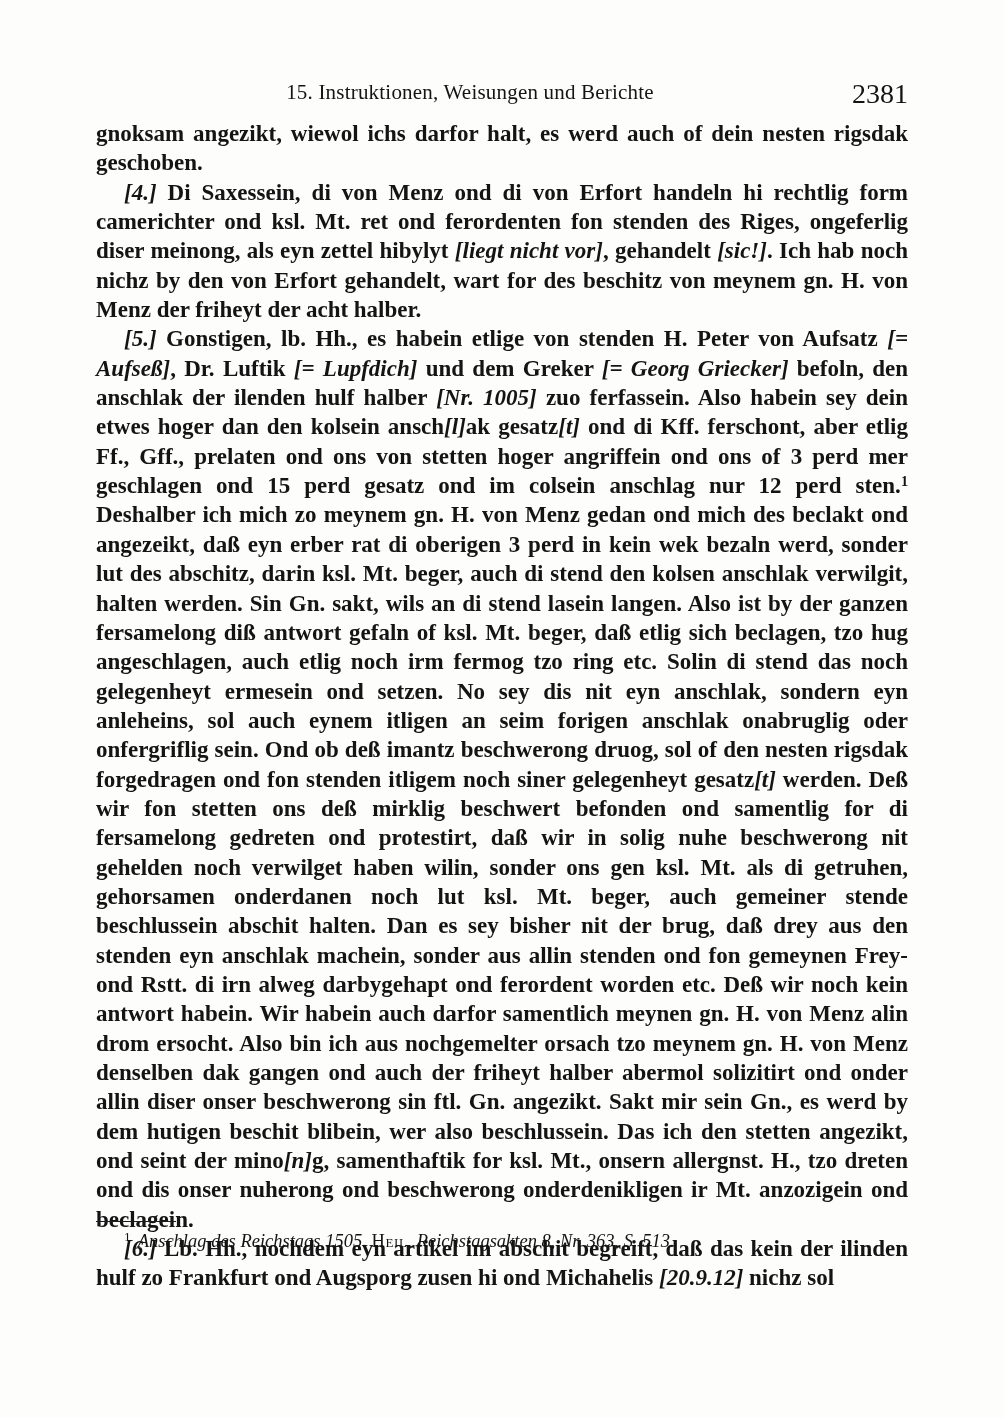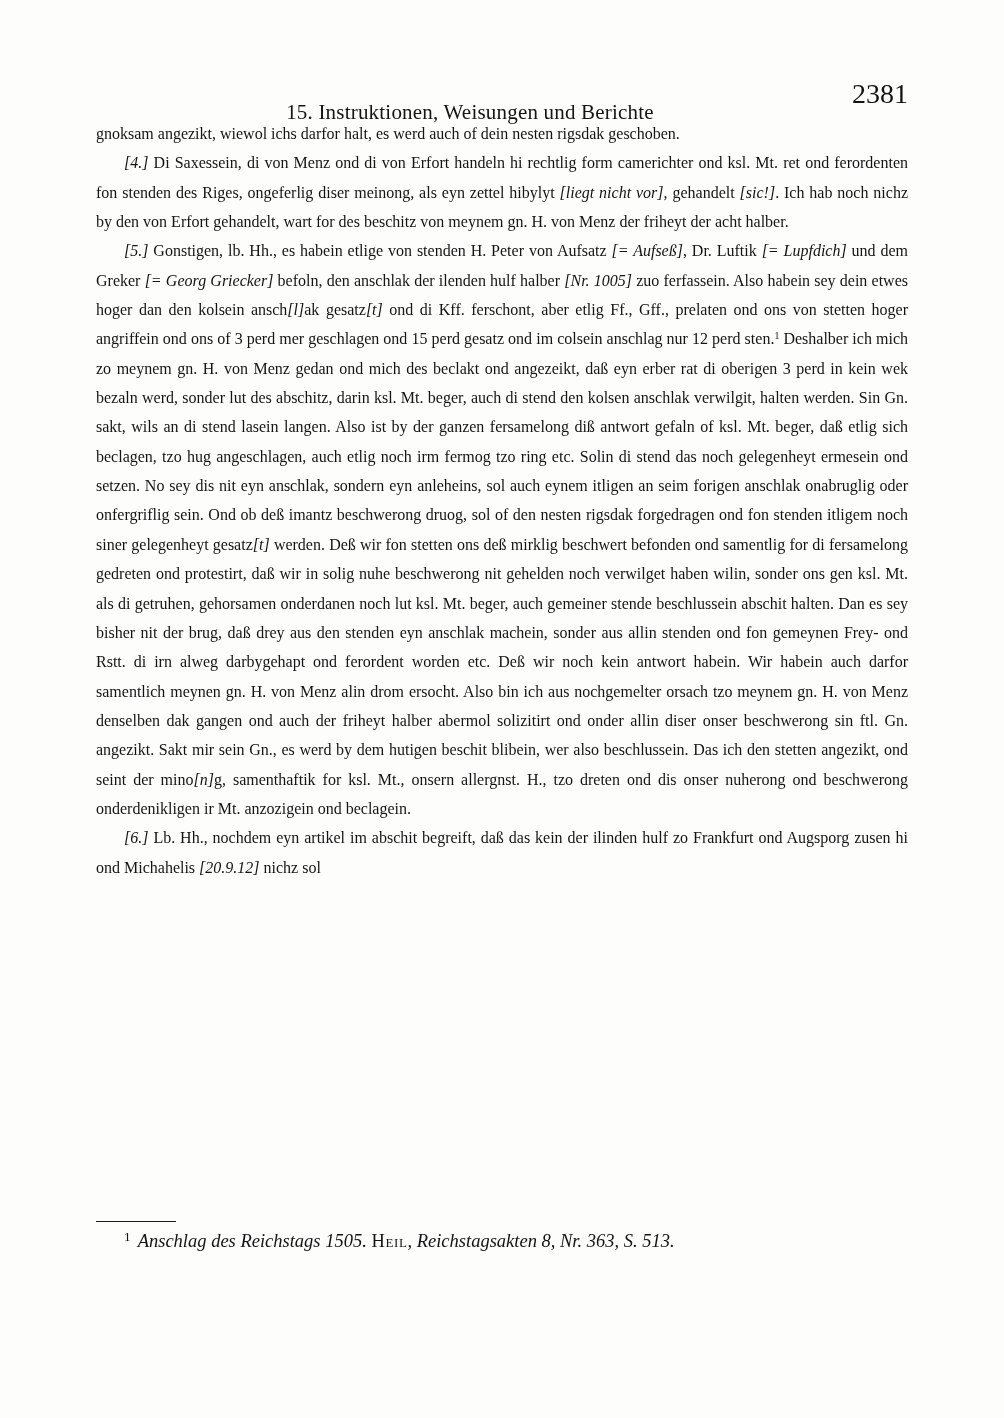--- a/index.html
+++ b/index.html
@@ -24,37 +24,37 @@
     height: 28px;
     font-size: 21px;
   }
   .running-title {
     position: absolute;
     left: 0;
     right: 64px;
     text-align: center;
     white-space: nowrap;
     letter-spacing: 0.2px;
-    margin-top: 20px;
   }
   .page-number {
     position: absolute;
     right: 0;
     top: -2px;
     font-size: 28px;
   }
   .text-block {
     position: absolute;
     top: 119px;
     left: 96px;
     width: 812px;
-    font-size: 16px;
+    font-size: 23px;
     line-height: 29.35px;
     text-align: justify;
     hyphens: none;
+    font-weight: bold;
   }
   .para { margin: 0; text-indent: 0; }
   .para.indented { text-indent: 28px; }
   .seg.regular { font-style: normal; }
   .seg.italic { font-style: italic; }
   .seg.sup {
     font-size: 0.62em;
     position: relative;
     top: -0.5em;
     line-height: 0;

